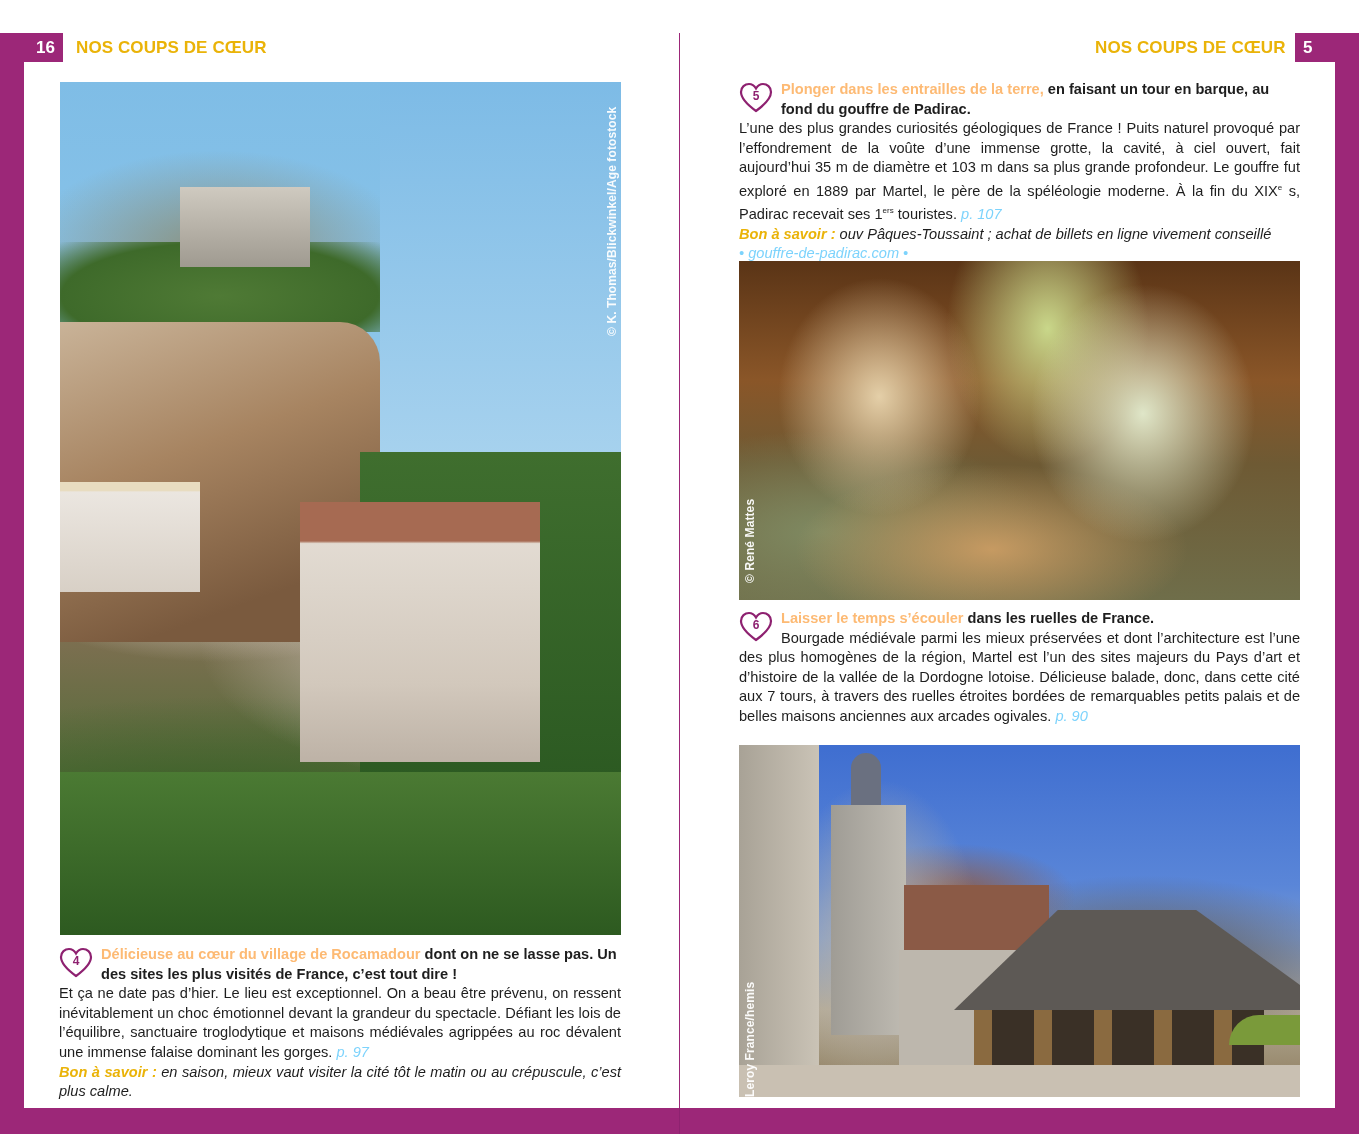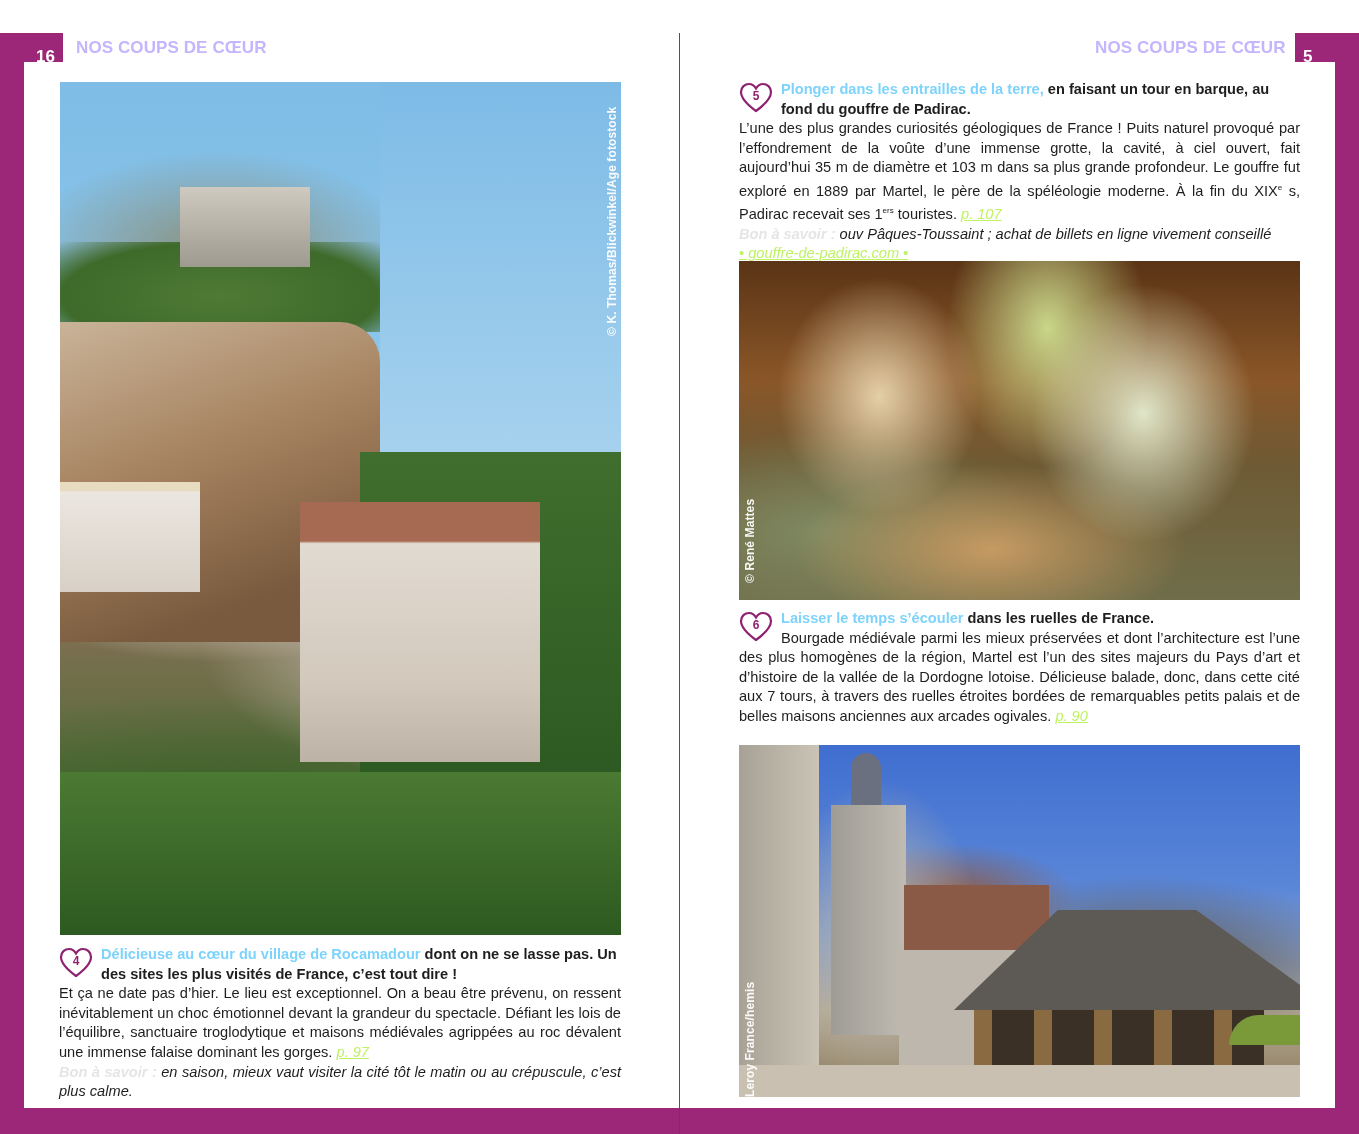--- a/index.html
+++ b/index.html
@@ -12,24 +12,24 @@
 
   
   .frame-left-top { position: absolute; left: 0; top: 33px; width: 63px; height: 29px; background: #9c2778; }
   .frame-left-side { position: absolute; left: 0; top: 33px; width: 24px; height: 1101px; background: #9c2778; }
   .frame-bottom { position: absolute; left: 0; top: 1108px; width: 1359px; height: 26px; background: #9c2778; }
   .frame-right-top { position: absolute; left: 1295px; top: 33px; width: 64px; height: 29px; background: #9c2778; }
   .frame-right-side { position: absolute; left: 1335px; top: 33px; width: 24px; height: 1101px; background: #9c2778; }
   .top-strip { position: absolute; left: 0; top: 0; width: 1359px; height: 33px; background: #ffffff; }
   .spine { position: absolute; left: 679px; top: 1108px; width: 1px; height: 26px; background: #8e2270; }
 
-  .page-num { position: absolute; top: 44px; height: 26px; color: #fff; font-weight: bold; font-size: 17px; line-height: 26px; }
+  .page-num { position: absolute; top: 35px; height: 26px; color: #fff; font-weight: bold; font-size: 17px; line-height: 26px; }
   .page-num-left { left: 36px; }
   .page-num-right { left: 1303px; }
-  .running-head { position: absolute; top: 35px; height: 26px; line-height: 26px; color: #c4b5fd; font-weight: bold; font-size: 17px; letter-spacing: 0.1px; }
+  .running-head { position: absolute; top: 35px; height: 26px; line-height: 26px; color: #eab308; font-weight: bold; font-size: 17px; letter-spacing: 0.1px; }
   .running-head-left { left: 76px; }
   .running-head-right { left: 1095px; }
 
   
   .photo { position: absolute; overflow: hidden; }
   .photo-rocamadour { left: 60px; top: 82px; width: 561px; height: 853px;
     background:
       radial-gradient(ellipse 35% 12% at 28% 20%, #8a8f7a 0%, rgba(138,143,122,0) 100%),
       radial-gradient(ellipse 55% 18% at 22% 45%, #b58c64 0%, rgba(181,140,100,0) 100%),
       radial-gradient(ellipse 50% 16% at 75% 66%, #d9cfc6 0%, rgba(217,207,198,0) 100%),
@@ -74,24 +74,24 @@
   .photo-martel .umbrella { position: absolute; left: 490px; top: 270px; width: 71px; height: 30px; background: #7a9a3a; border-radius: 30px 0 0 0; }
 
   .credit { position: absolute; color: #ffffff; font-size: 12px; font-weight: bold; white-space: nowrap; transform-origin: left top; transform: rotate(-90deg); letter-spacing: 0.1px; opacity: 0.95; }
   .credit-rocamadour { left: 605px; top: 336px; }
   .credit-padirac { left: 743px; top: 583px; }
   .credit-martel { left: 743px; top: 1097px; }
 
   
   .entry { position: absolute; font-size: 14.6px; line-height: 19.6px; }
   .entry .heading { position: relative; padding-left: 42px; font-weight: bold; }
-  .entry .heading .accent { color: #7dd3fc; }
+  .entry .heading .accent { color: #fdba74; }
   .entry .body { text-align: justify; }
-  .entry .link { color: #bef264; font-style: italic; text-decoration: underline; }
-  .entry .tip-label { color: #e5e5e5; font-style: italic; font-weight: bold; }
+  .entry .link { color: #7dd3fc; font-style: italic; }
+  .entry .tip-label { color: #eab308; font-style: italic; font-weight: bold; }
   .entry .tip { font-style: italic; }
 
   .heart { position: absolute; left: 0; top: 2px; width: 34px; height: 32px; }
   .heart svg { width: 34px; height: 32px; display: block; }
   .heart .num { position: absolute; left: 0; top: 5px; width: 34px; text-align: center; font-size: 12px; font-weight: bold; color: #8e2170; }
 
   .entry-4 { left: 59px; top: 945px; width: 562px; }
   .entry-5 { left: 739px; top: 80px; width: 561px; }
   .entry-6 { left: 739px; top: 609px; width: 561px; }
 </style>

